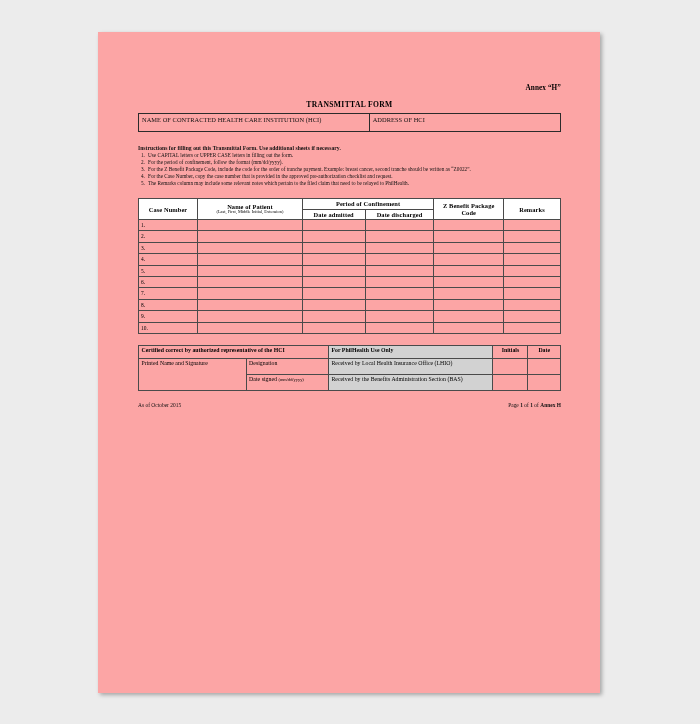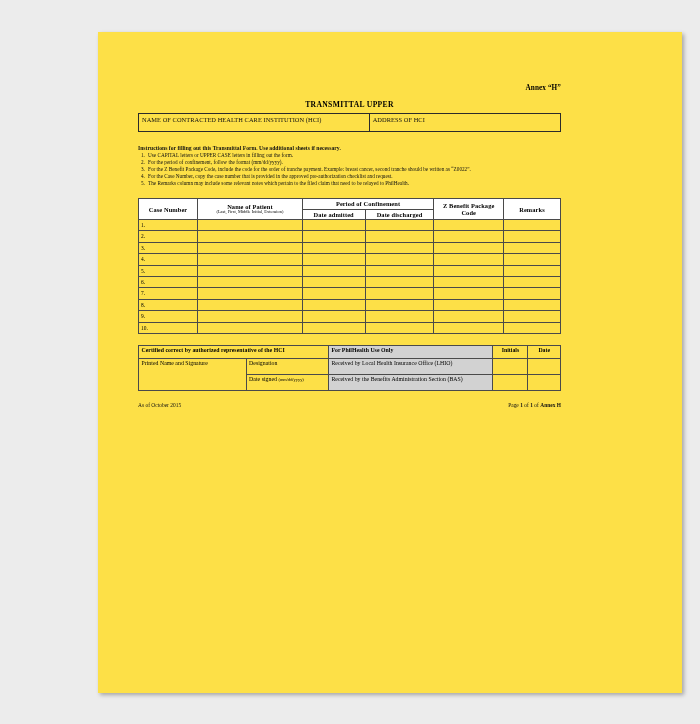--- a/index.html
+++ b/index.html
@@ -11,23 +11,23 @@
     height: 724px;
     background: #ececec;
     font-family: "Liberation Serif", serif;
     overflow: hidden;
   }
 
   .page {
     position: absolute;
     left: 98px;
     top: 32px;
-    width: 584px;
+    width: 502px;
     height: 661px;
-    background: #fde047;
+    background: #fca5a5;
     box-shadow: 2px 2px 4px rgba(0,0,0,0.30);
   }
 
   .sheet {
     position: absolute;
     left: 40px;
     top: 52px;
     width: 423px;
   }
 
@@ -204,21 +204,21 @@
   .footer b { font-weight: bold; }
 </style>
 </head>
 <body>
 
 <div class="page">
   <div class="sheet">
 
     <div class="annex-label">Annex “H”</div>
 
-    <div class="form-title">TRANSMITTAL UPPER</div>
+    <div class="form-title">TRANSMITTAL FORM</div>
 
     <table class="hci-table">
       <tbody>
         <tr>
           <td class="hci-name">NAME OF CONTRACTED HEALTH CARE INSTITUTION (HCI)</td>
           <td>ADDRESS OF HCI</td>
         </tr>
       </tbody>
     </table>
 

